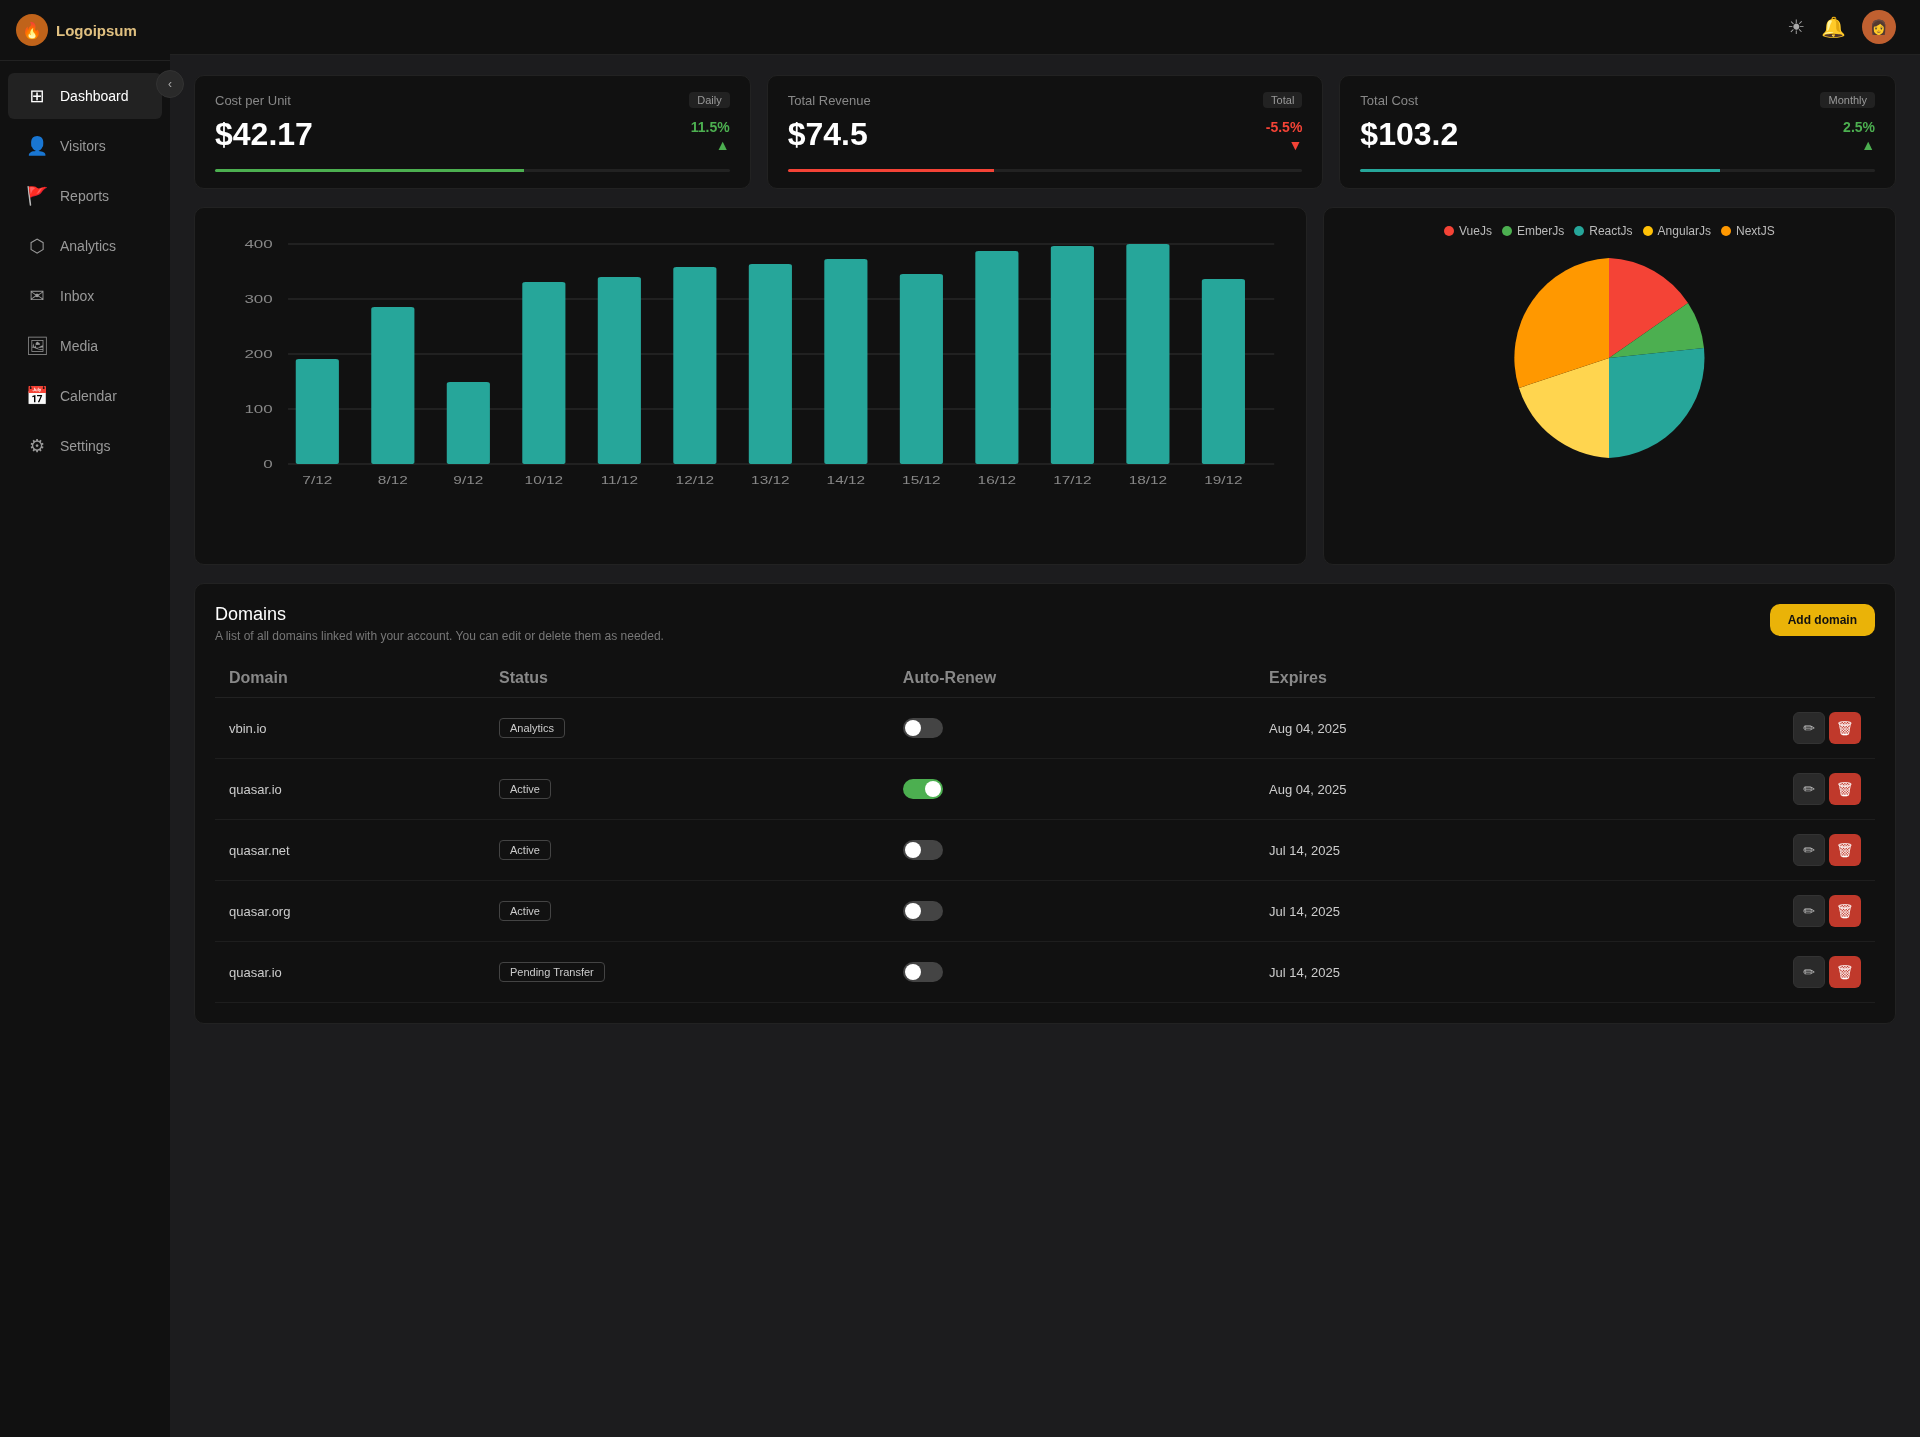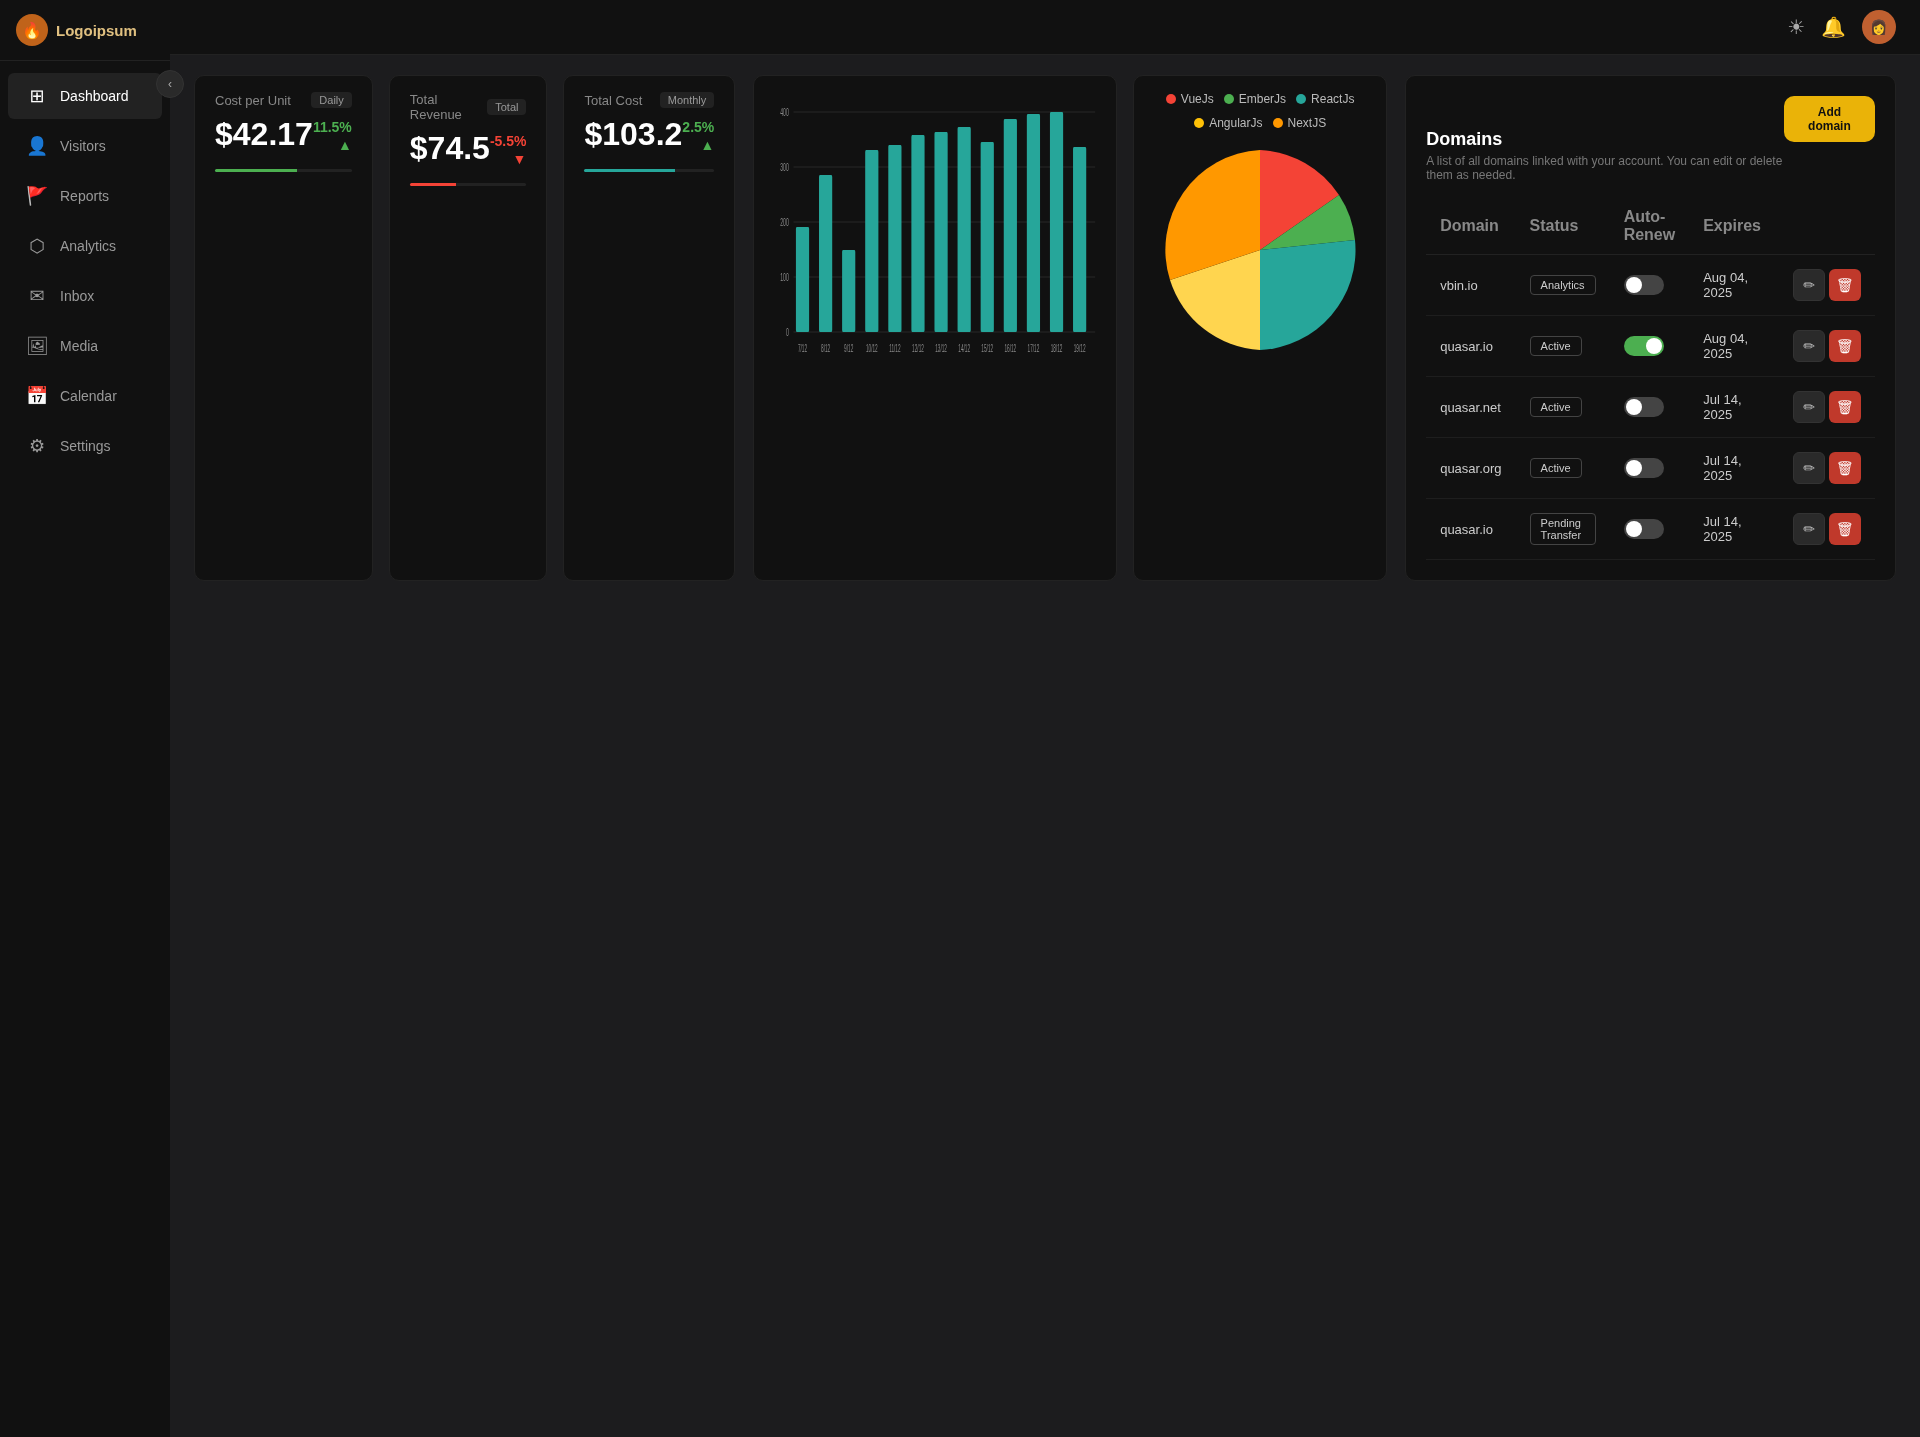--- a/index.html
+++ b/index.html
@@ -112,21 +112,21 @@
       cursor: pointer;
       color: #aaa;
       font-size: 12px;
       z-index: 20;
     }
 
     
     .content {
       padding: 20px 24px;
       display: flex;
-      flex-direction: row;
+      flex-direction: column;
       gap: 18px;
     }
 
     
     .metrics-row {
       display: flex;
       gap: 16px;
     }
     .metric-card {
       flex: 1;
@@ -238,24 +238,23 @@
       padding: 20px;
     }
     .domains-header {
       display: flex;
       justify-content: space-between;
       align-items: flex-start;
       margin-bottom: 16px;
     }
     .domains-title {
       font-size: 18px;
-      font-weight: 700;
+      font-weight: 400;
       color: #fff;
       margin-bottom: 4px;
-      margin-top: 33px;
     }
     .domains-subtitle {
       font-size: 12px;
       color: #777;
     }
     .add-domain-btn {
       background: #eab308;
       color: #111;
       border: none;
       padding: 9px 18px;

